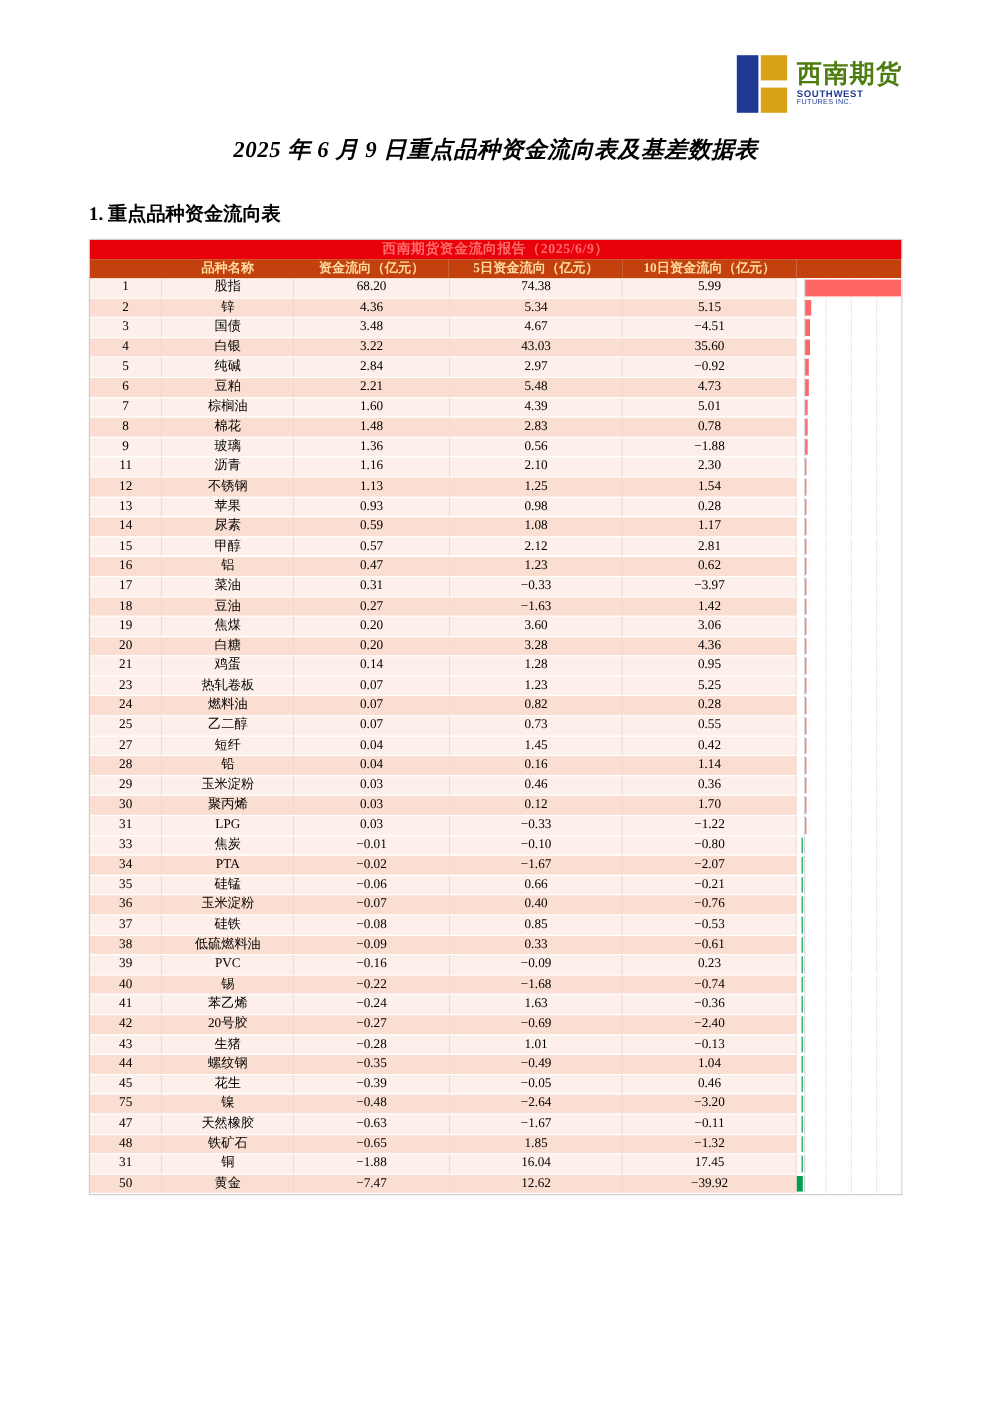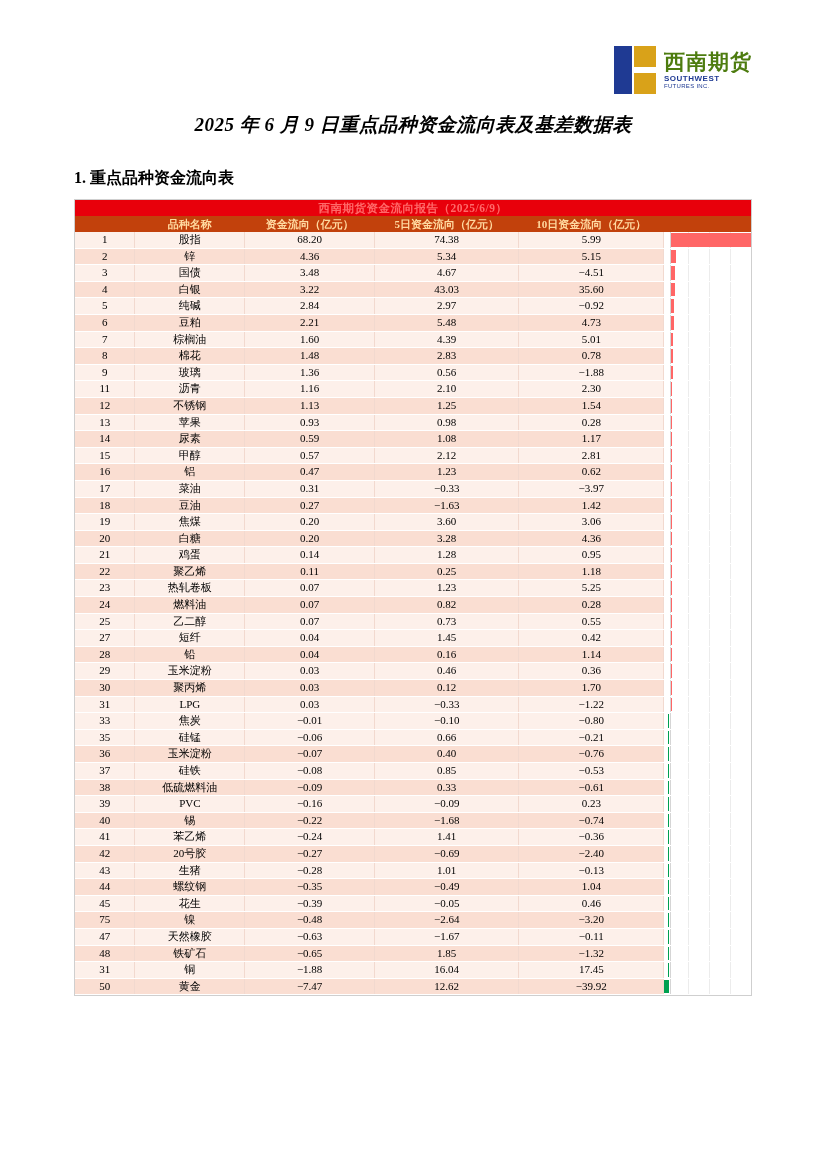--- a/index.html
+++ b/index.html
@@ -532,36 +532,20 @@
             <td class="c-bar">
               <div class="barcell">
                 <div class="grid-line" style="left: 24px;"></div>
                 <div class="grid-line" style="left: 45px;"></div>
                 <div class="grid-line" style="left: 66px;"></div>
                 <div class="zero"></div>
                 <div class="bar" style="width: 0.6px; background: rgb(255, 102, 102);"></div>
               </div>
             </td>
           </tr>
-          <tr class="row-even">
-            <td class="c-idx data sep">22</td>
-            <td class="c-name data sep">聚乙烯</td>
-            <td class="c-v1 data sep">0.11</td>
-            <td class="c-v2 data sep">0.25</td>
-            <td class="c-v3 data sep">1.18</td>
-            <td class="c-bar">
-              <div class="barcell">
-                <div class="grid-line" style="left: 24px;"></div>
-                <div class="grid-line" style="left: 45px;"></div>
-                <div class="grid-line" style="left: 66px;"></div>
-                <div class="zero"></div>
-                <div class="bar" style="width: 0.6px; background: rgb(255, 102, 102);"></div>
-              </div>
-            </td>
-          </tr>
           <tr class="row-odd">
             <td class="c-idx data sep">23</td>
             <td class="c-name data sep">热轧卷板</td>
             <td class="c-v1 data sep">0.07</td>
             <td class="c-v2 data sep">1.23</td>
             <td class="c-v3 data sep">5.25</td>
             <td class="c-bar">
               <div class="barcell">
                 <div class="grid-line" style="left: 24px;"></div>
                 <div class="grid-line" style="left: 45px;"></div>
@@ -692,20 +676,36 @@
             <td class="c-bar">
               <div class="barcell">
                 <div class="grid-line" style="left: 24px;"></div>
                 <div class="grid-line" style="left: 45px;"></div>
                 <div class="grid-line" style="left: 66px;"></div>
                 <div class="zero"></div>
                 <div class="bar neg" style="width: 0.6px; right: 82px; left: auto; background: rgb(0, 160, 80);"></div>
               </div>
             </td>
           </tr>
+          <tr class="row-even">
+            <td class="c-idx data sep">34</td>
+            <td class="c-name data sep">PTA</td>
+            <td class="c-v1 data sep">−0.02</td>
+            <td class="c-v2 data sep">−1.67</td>
+            <td class="c-v3 data sep">−2.07</td>
+            <td class="c-bar">
+              <div class="barcell">
+                <div class="grid-line" style="left: 24px;"></div>
+                <div class="grid-line" style="left: 45px;"></div>
+                <div class="grid-line" style="left: 66px;"></div>
+                <div class="zero"></div>
+                <div class="bar neg" style="width: 0.6px; right: 82px; left: auto; background: rgb(0, 160, 80);"></div>
+              </div>
+            </td>
+          </tr>
           <tr class="row-odd">
             <td class="c-idx data sep">35</td>
             <td class="c-name data sep">硅锰</td>
             <td class="c-v1 data sep">−0.06</td>
             <td class="c-v2 data sep">0.66</td>
             <td class="c-v3 data sep">−0.21</td>
             <td class="c-bar">
               <div class="barcell">
                 <div class="grid-line" style="left: 24px;"></div>
                 <div class="grid-line" style="left: 45px;"></div>
@@ -792,21 +792,21 @@
                 <div class="grid-line" style="left: 66px;"></div>
                 <div class="zero"></div>
                 <div class="bar neg" style="width: 0.6px; right: 82px; left: auto; background: rgb(0, 160, 80);"></div>
               </div>
             </td>
           </tr>
           <tr class="row-odd">
             <td class="c-idx data sep">41</td>
             <td class="c-name data sep">苯乙烯</td>
             <td class="c-v1 data sep">−0.24</td>
-            <td class="c-v2 data sep">1.41</td>
+            <td class="c-v2 data sep">1.63</td>
             <td class="c-v3 data sep">−0.36</td>
             <td class="c-bar">
               <div class="barcell">
                 <div class="grid-line" style="left: 24px;"></div>
                 <div class="grid-line" style="left: 45px;"></div>
                 <div class="grid-line" style="left: 66px;"></div>
                 <div class="zero"></div>
                 <div class="bar neg" style="width: 0.6px; right: 82px; left: auto; background: rgb(0, 160, 80);"></div>
               </div>
             </td>

